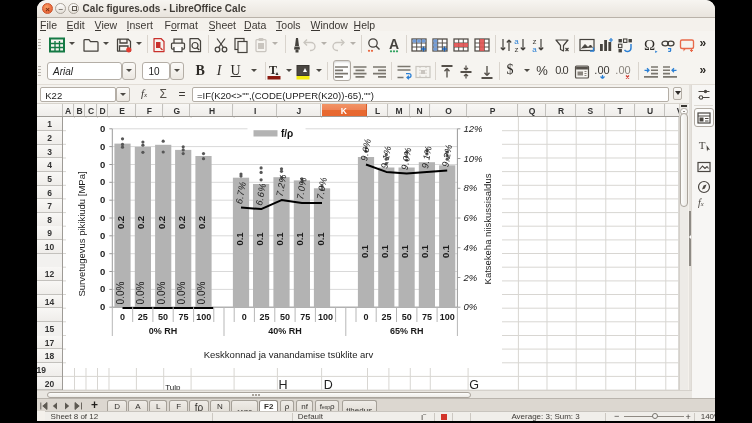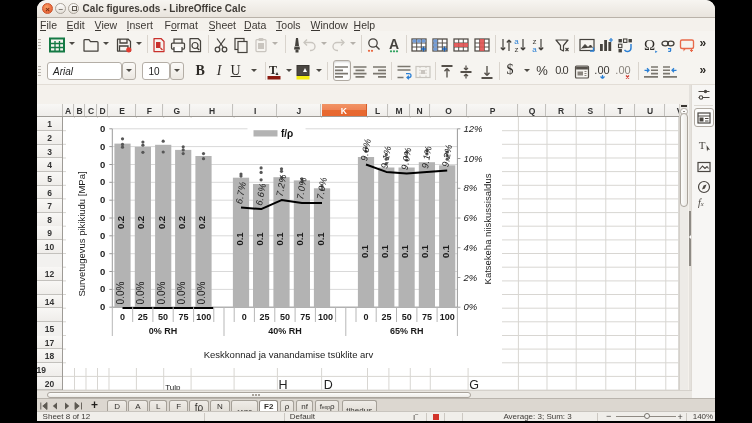--- a/index.html
+++ b/index.html
@@ -305,20 +305,35 @@
 <div class="tb-sep" style="left:601.4px;top:4px;height:18px;"></div>
 <svg class="abs" style="left:605.4px;top:5px;" width="18" height="18" viewBox="0 0 18 18">
         <path d="M9 4 h7 M9 7.3 h7 M9 10.6 h7 M2 13.9 h14" stroke="#7b776f" stroke-width="1.6"></path>
         <path d="M2.5 7.3 l4 0 M5 5.3 l2 2 -2 2" fill="none" stroke="#2a7fd4" stroke-width="1.25"></path>
       </svg>
 <svg class="abs" style="left:624.4px;top:5px;" width="18" height="18" viewBox="0 0 18 18">
         <path d="M2 4 h7 M2 7.3 h7 M2 10.6 h7 M2 13.9 h14" stroke="#7b776f" stroke-width="1.6"></path>
         <path d="M15.5 7.3 l-4 0 M13 5.3 l-2 2 2 2" fill="none" stroke="#2a7fd4" stroke-width="1.25"></path>
       </svg>
 <div class="abs" style="left:662.9px;top:5px;font-size:12px;font-weight:bold;color:#2d2a26;">»</div>
+</div>
+<div class="abs" style="left:0;top:84.5px;width:100%;height:19.5px;background:#f4f2ee;border-bottom:1px solid #d8d4cd;">
+<div class="combo" style="left:3.7px;top:2.5px;width:76px;height:14.5px;border-radius:2px;">
+        <span style="position:absolute;left:4px;top:1.5px;font-size:9.5px;color:#222;">K22</span>
+      </div>
+<div class="cbtn" style="left:79.7px;top:2.5px;width:13.5px;height:14.5px;border-radius:2px;"></div>
+      <div class="arr" style="left:83px;top:8px;"></div>
+<div class="abs" style="left:104.4px;top:2px;font-size:11px;font-style:italic;font-family:'Liberation Serif';color:#3a3733;">f<span style="font-size:7px;">x</span></div>
+<div class="abs" style="left:122.9px;top:2px;font-size:12px;color:#55504a;">Σ</div>
+<div class="abs" style="left:141.9px;top:2px;font-size:12px;color:#3a3733;">=</div>
+<div class="abs" style="left:155.4px;top:2.5px;width:477.3px;height:14.5px;background:#fff;border:1px solid #b4aea6;border-radius:2px;">
+        <span style="position:absolute;left:4px;top:2px;font-size:9.5px;color:#222;white-space:pre;">=IF(K20&lt;&gt;"",(CODE(UPPER(K20))-65),"")</span>
+      </div>
+<div class="cbtn" style="left:636.3px;top:2.7px;width:9.6px;height:12.6px;border-radius:2px;"></div>
+      <div class="abs" style="left:638.1px;top:6.2px;width:0;height:0;border-left:3.2px solid transparent;border-right:3.2px solid transparent;border-top:4px solid #2e2b28;"></div>
 </div>
 <div class="abs" style="left:0;top:104px;width:642.4px;height:13.3px;border-bottom:1px solid #9e9b96;background:#f2f1ef;">
 <div class="abs" style="left:0;top:0;width:26.8px;height:100%;background:linear-gradient(#f8f7f5,#efedea);border-right:1px solid #c3c1bd;"></div>
 <div class="hdrcell" style="left:26.8px;width:10.5px;">
         <div style="margin-top:1.5px;">A</div>
       </div>
 <div class="hdrcell" style="left:38.3px;width:10.5px;">
         <div style="margin-top:1.5px;">B</div>
       </div>
 <div class="hdrcell" style="left:49.8px;width:10.5px;">
@@ -759,21 +774,21 @@
 <div class="abs" style="left:259.6px;top:0.8px;width:16.9px;height:12.6px;background:linear-gradient(#efece7,#e2ded7);border:1px solid #a5a098;border-bottom:none;border-radius:2.5px 2.5px 0 0;text-align:center;font-size:8px;font-weight:normal;color:#33312e;">
         <div style="margin-top:1.8px;">nf</div>
       </div>
 <div class="abs" style="left:278.1px;top:0.8px;width:24.8px;height:12.6px;background:linear-gradient(#efece7,#e2ded7);border:1px solid #a5a098;border-bottom:none;border-radius:2.5px 2.5px 0 0;text-align:center;font-size:8px;font-weight:normal;color:#33312e;">
         <div style="margin-top:1.8px;">f<span style="font-size:5px;">exp</span>ρ</div>
       </div>
 <div class="abs" style="left:305.1px;top:0.8px;width:35.1px;height:12.6px;background:linear-gradient(#efece7,#e2ded7);border:1px solid #a5a098;border-bottom:none;border-radius:2.5px 2.5px 0 0;text-align:center;font-size:8px;font-weight:normal;color:#33312e;">
         <div style="margin-top:5px;">tihedus</div>
       </div>
 </div>
-<div class="abs" style="left:0;top:411.2px;width:100%;height:9.4px;background:#f0eeea;border-top:1px solid #c8c4be;font-size:8px;color:#3d3a36;">
+<div class="abs" style="left:8px;top:411.2px;width:100%;height:9.4px;background:#f0eeea;border-top:1px solid #c8c4be;font-size:8px;color:#3d3a36;">
 <div class="abs" style="left:6px;top:0.2px;">Sheet 8 of 12</div>
 <div class="abs" style="left:167.4px;top:1px;width:1px;height:8px;background:#ccc8c2;"></div>
 <div class="abs" style="left:253.1px;top:0.2px;">Default</div>
 <div class="abs" style="left:247.2px;top:1px;width:1px;height:8px;background:#ccc8c2;"></div>
 <div class="abs" style="left:376.4px;top:0.5px;font-size:8px;">I‾</div>
 <div class="abs" style="left:389.6px;top:1px;width:1px;height:8px;background:#ccc8c2;"></div>
 <div class="abs" style="left:396.4px;top:1.5px;width:6px;height:6.5px;background:#d2342a;"></div>
 <div class="abs" style="left:407.1px;top:1px;width:1px;height:8px;background:#ccc8c2;"></div>
 <div class="abs" style="left:425.2px;top:1px;width:1px;height:8px;background:#ccc8c2;"></div>
 <div class="abs" style="left:466.8px;top:0.2px;">Average: 3; Sum: 3</div>

